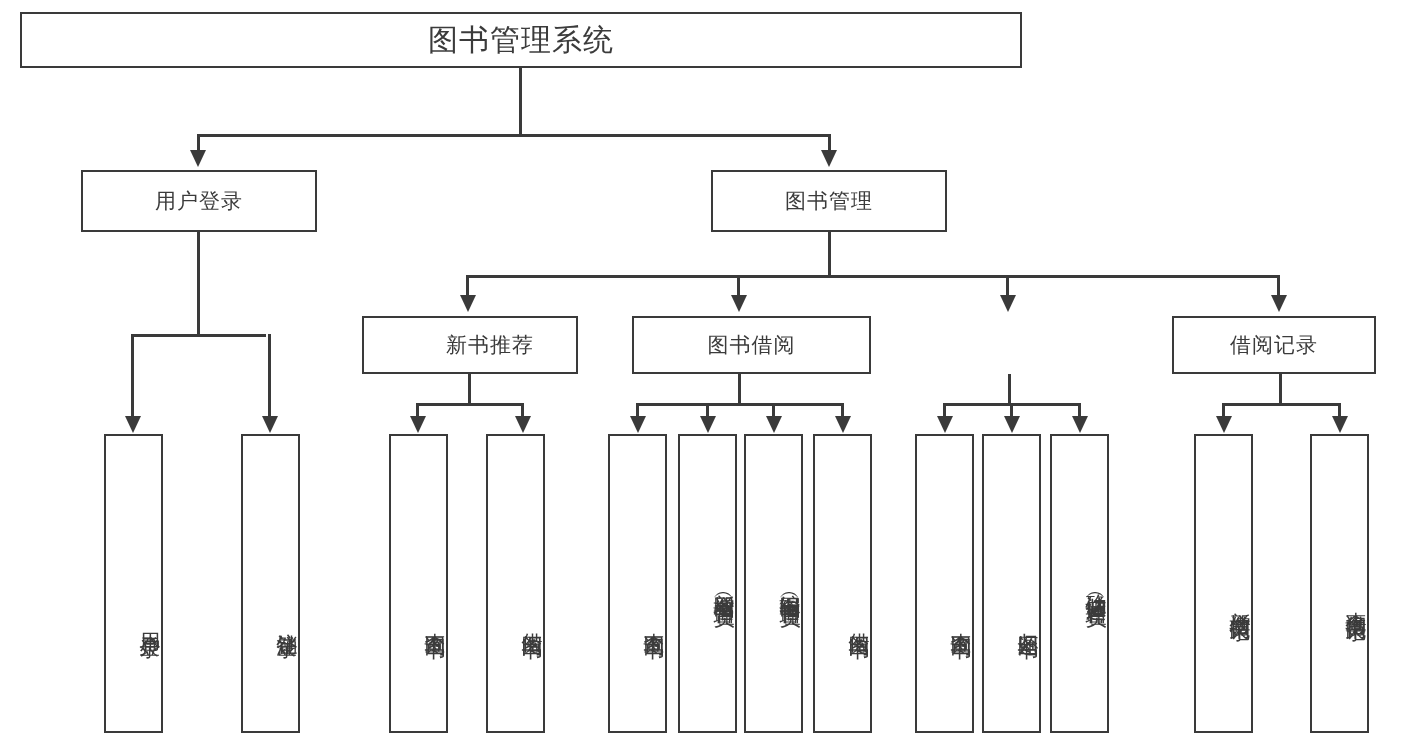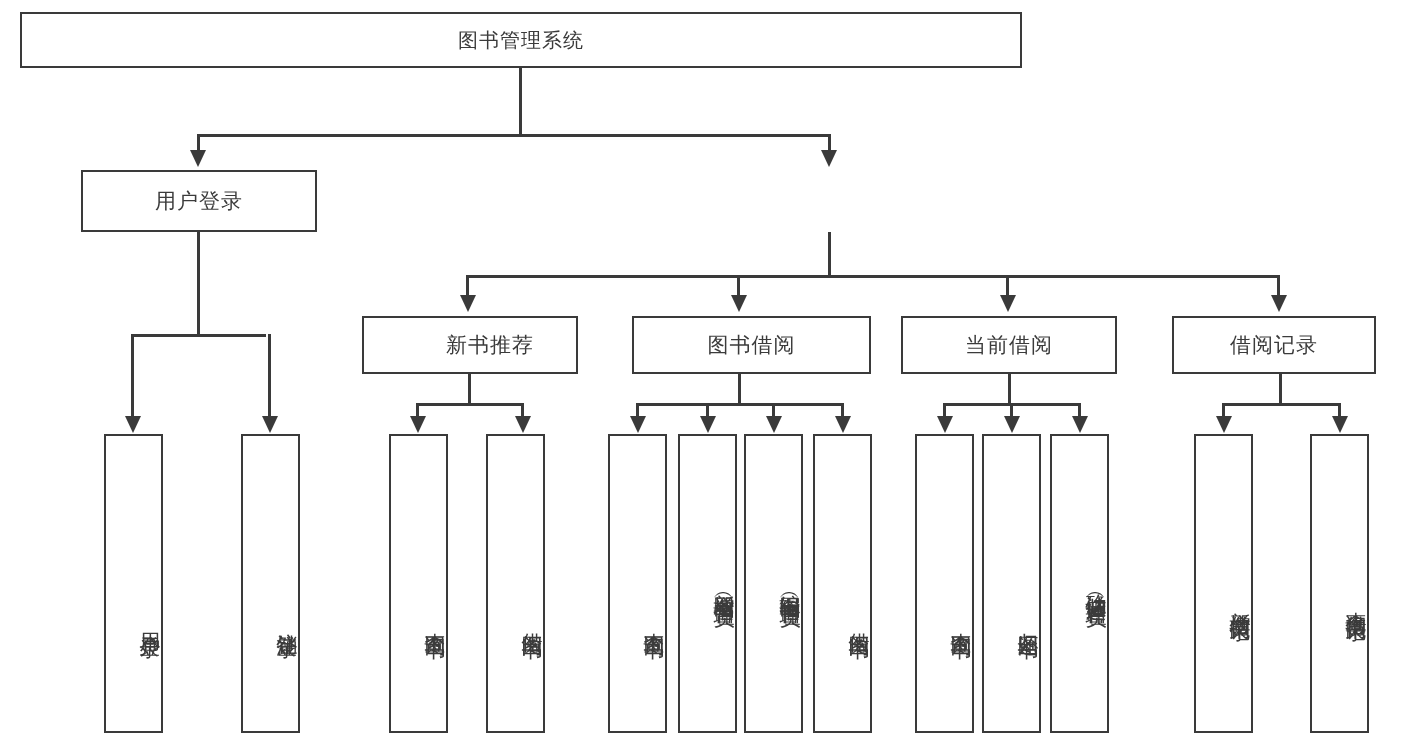--- a/index.html
+++ b/index.html
@@ -40,21 +40,21 @@
     line-height: 1.05;
     padding-top: 6px;
     padding-bottom: 6px;
     align-items: flex-start;
     justify-content: center;
   }
   .node.vert.topalign {
     align-items: flex-start;
   }
   .node.root {
-    font-size: 20px;
+    font-size: 30px;
   }
   .line {
     position: absolute;
     background: #3a3a3a;
     z-index: 1;
   }
   .vline { width: 3px; }
   .hline { height: 3px; }
   .arrow {
     position: absolute;
@@ -87,20 +87,21 @@
   <div class="line hline" style="left:197px; top:134px; width:634px;"></div>
 
   <div class="line vline" style="left:197px; top:134px; height:18px;"></div>
   <div class="arrow" style="left:190px; top:150px;"></div>
 
   <div class="line vline" style="left:828px; top:134px; height:18px;"></div>
   <div class="arrow" style="left:821px; top:150px;"></div>
 
   <div class="node horiz" style="left:81px; top:170px; width:236px; height:62px;">用户登录</div>
 
+  <div class="node horiz" style="left:711px; top:170px; width:236px; height:62px;">图书管理</div>
 
   <div class="line vline" style="left:197px; top:232px; height:105px;"></div>
   <div class="line hline" style="left:131px; top:334px; width:135px;"></div>
   <div class="line vline" style="left:131px; top:334px; height:84px;"></div>
   <div class="arrow" style="left:125px; top:416px;"></div>
   <div class="line vline" style="left:268px; top:334px; height:84px;"></div>
   <div class="arrow" style="left:262px; top:416px;"></div>
 
   <div class="line vline" style="left:828px; top:232px; height:46px;"></div>
   <div class="line hline" style="left:466px; top:275px; width:814px;"></div>
@@ -108,21 +109,20 @@
   <div class="arrow" style="left:460px; top:295px;"></div>
   <div class="line vline" style="left:737px; top:275px; height:22px;"></div>
   <div class="arrow" style="left:731px; top:295px;"></div>
   <div class="line vline" style="left:1006px; top:275px; height:22px;"></div>
   <div class="arrow" style="left:1000px; top:295px;"></div>
   <div class="line vline" style="left:1277px; top:275px; height:22px;"></div>
   <div class="arrow" style="left:1271px; top:295px;"></div>
 
   <div class="node horiz" style="left:362px; top:316px; width:216px; height:58px;padding-left:40px;">新书推荐</div>
   <div class="node horiz" style="left:632px; top:316px; width:239px; height:58px;">图书借阅</div>
-  <div class="node horiz" style="left:901px; top:316px; width:216px; height:58px;">当前借阅</div>
   <div class="node horiz" style="left:1172px; top:316px; width:204px; height:58px;">借阅记录</div>
 
   <div class="line vline" style="left:468px; top:374px; height:32px;"></div>
   <div class="line hline" style="left:416px; top:403px; width:107px;"></div>
   <div class="line vline" style="left:416px; top:403px; height:15px;"></div>
   <div class="arrow" style="left:410px; top:416px;"></div>
   <div class="line vline" style="left:521px; top:403px; height:15px;"></div>
   <div class="arrow" style="left:515px; top:416px;"></div>
 
   <div class="line vline" style="left:738px; top:374px; height:32px;"></div>

